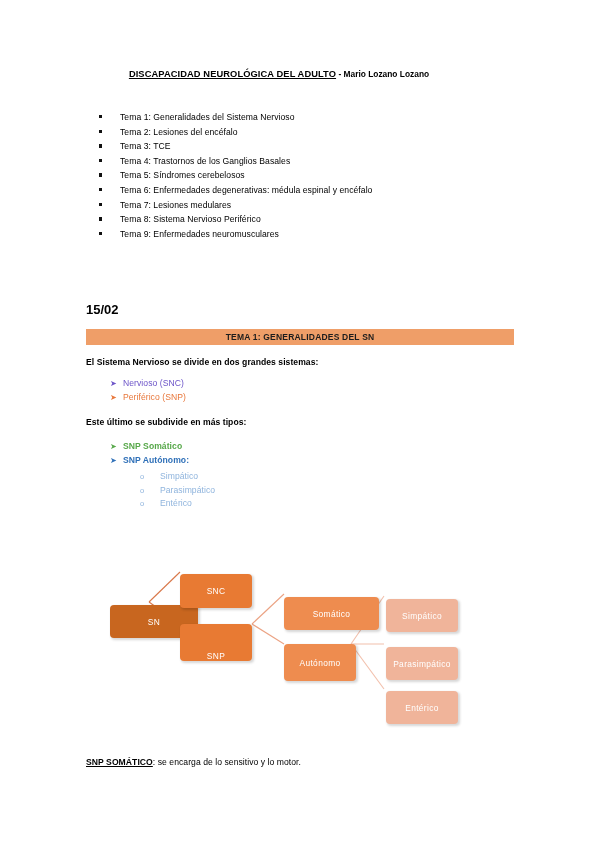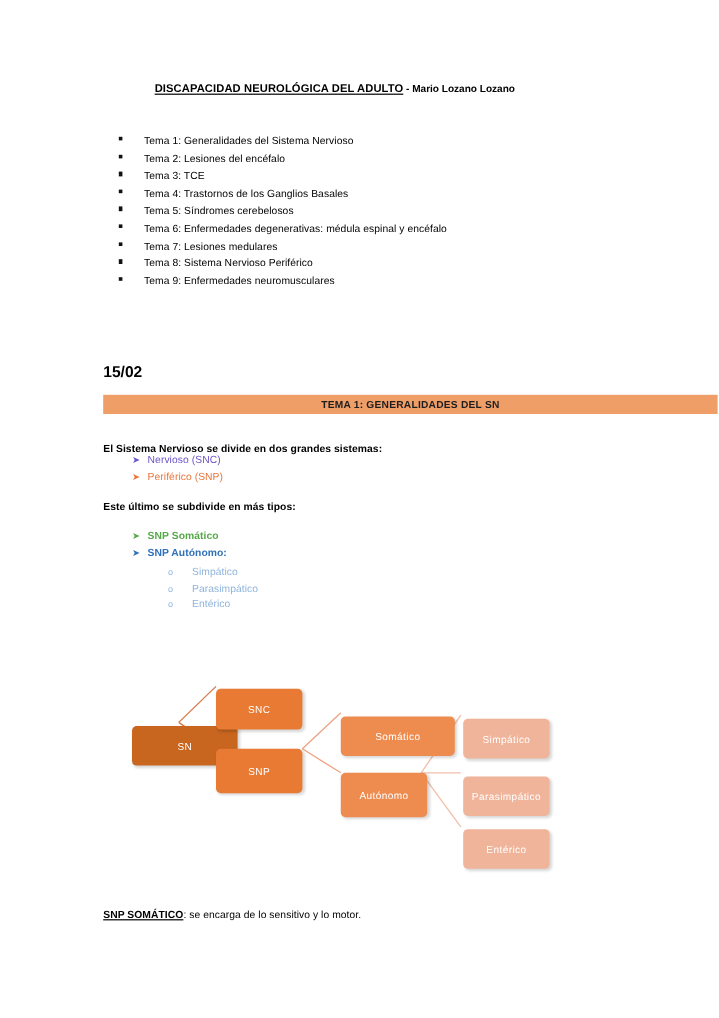--- a/index.html
+++ b/index.html
@@ -85,21 +85,21 @@
     top: 302px;
     font-size: 13px;
     font-weight: bold;
   }
 
   
   .banner {
     position: absolute;
     left: 86px;
     top: 329px;
-    width: 512px;
+    width: 428px;
     height: 16px;
     background: #ef9e68;
     display: flex;
     align-items: center;
     justify-content: center;
   }
   .banner span {
     font-size: 8.5px;
     font-weight: bold;
     color: #1d1d1d;
@@ -108,21 +108,21 @@
 
   
   .para {
     position: absolute;
     left: 86px;
     font-size: 8.6px;
     font-weight: bold;
     white-space: nowrap;
     letter-spacing: .05px;
   }
-  .para-1 { top: 357px; margin-top: 12px; }
+  .para-1 { top: 357px; }
   .para-2 { top: 417px; }
 
   
   .arrow-list { position: absolute; left: 110px; }
   .arrow-list-1 { top: 377px; }
   .arrow-list-2 { top: 440px; }
   .arrow-row {
     display: flex;
     align-items: baseline;
     height: 13.6px;
@@ -319,21 +319,21 @@
       <line x1="251" y1="94" x2="284" y2="94" stroke="#f2c0ac" stroke-width="1.1"></line>
       <line x1="251" y1="94" x2="284" y2="139" stroke="#f2c0ac" stroke-width="1.1"></line>
     </svg>
 
     <div class="dbox lvl-0" style="left:10px; top:36px; width:88px; height:33px;">
       <span>SN</span>
     </div>
     <div class="dbox lvl-1" style="left:80px; top:5px; width:72px; height:34px;">
       <span>SNC</span>
     </div>
-    <div class="dbox lvl-1" style="left:80px; top:55px; width:72px; height:37px;">
+    <div class="dbox lvl-1" style="left:80px; top:55px; width:72px; height:37px;align-items:flex-end;">
       <span>SNP</span>
     </div>
     <div class="dbox lvl-2" style="left:184px; top:28px; width:95px; height:33px;">
       <span>Somático</span>
     </div>
     <div class="dbox lvl-2" style="left:184px; top:75px; width:72px; height:37px;">
       <span>Autónomo</span>
     </div>
     <div class="dbox lvl-3" style="left:286px; top:30px; width:72px; height:33px;">
       <span>Simpático</span>

